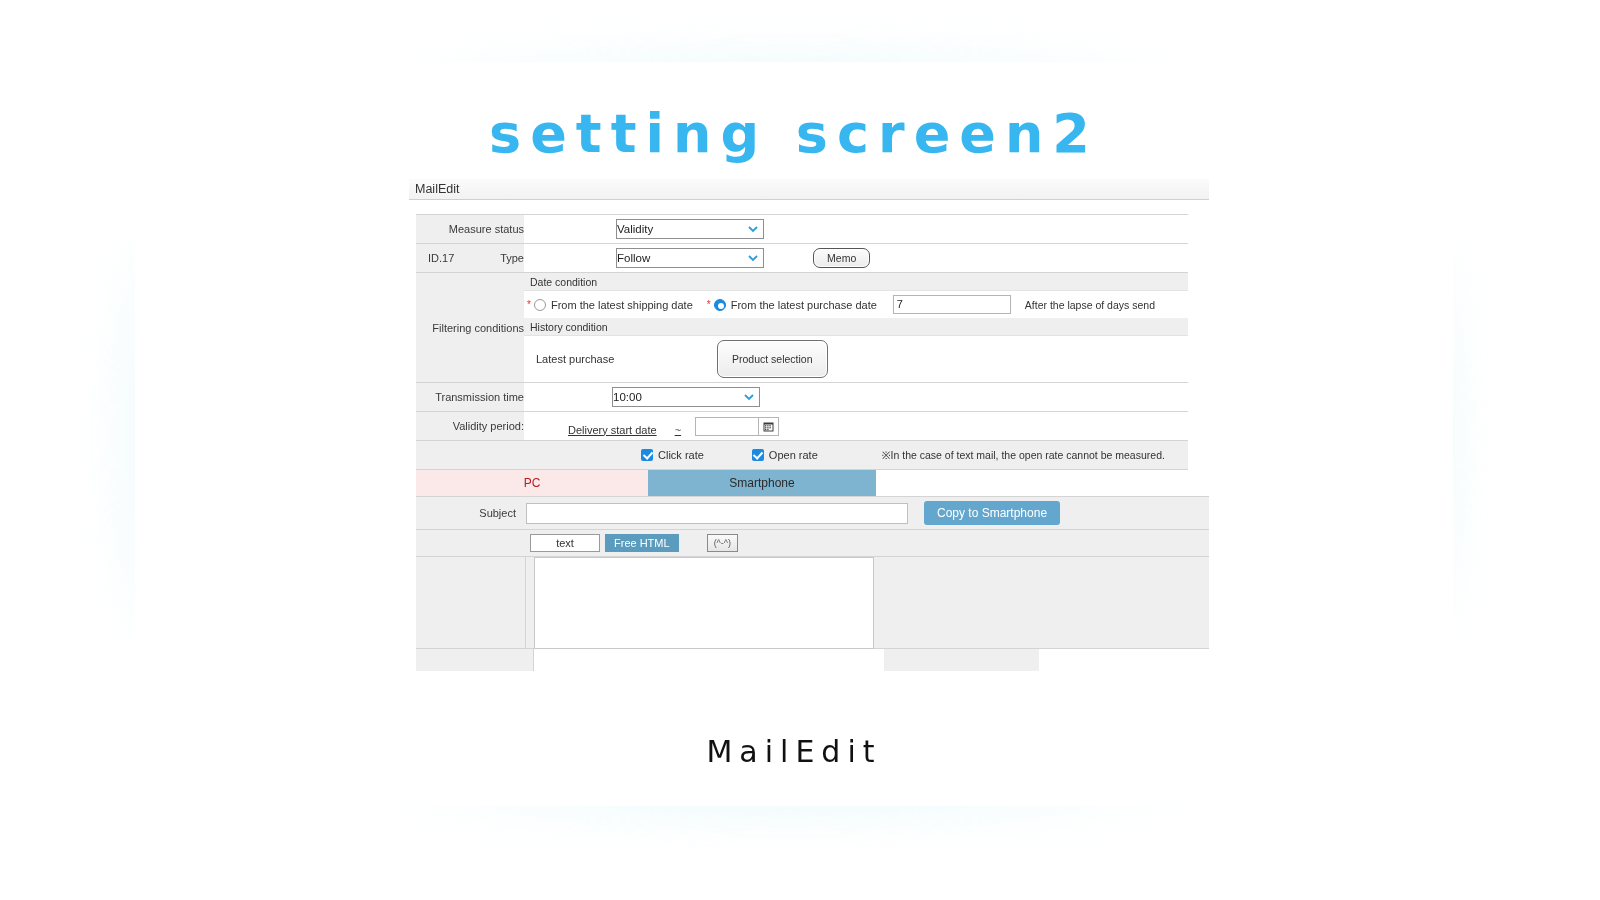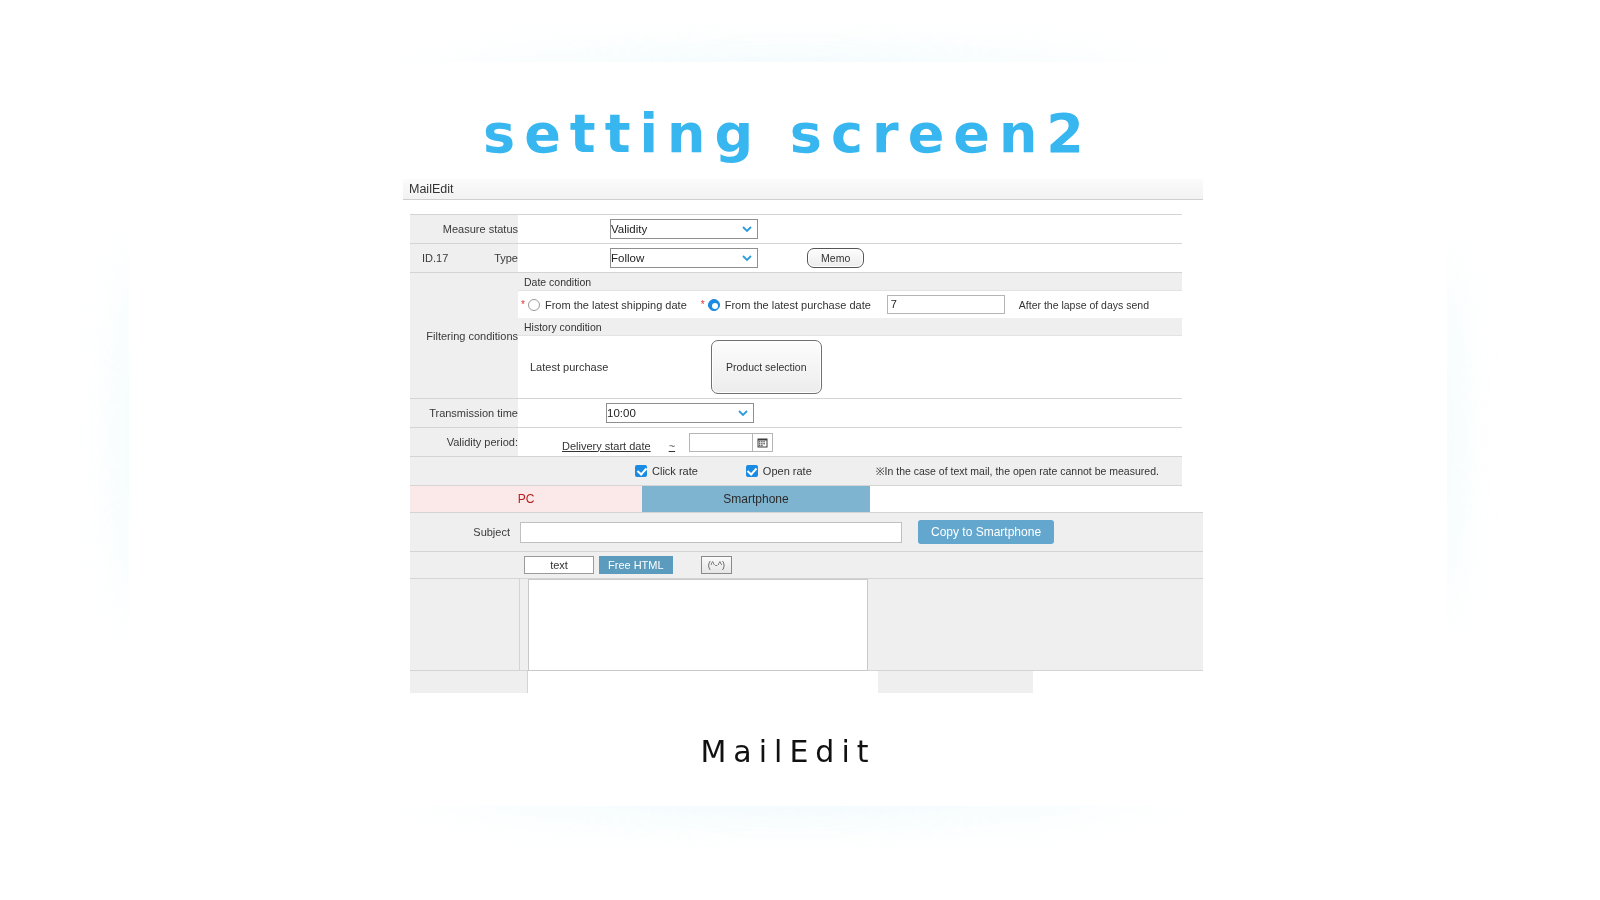--- a/index.html
+++ b/index.html
@@ -19,21 +19,21 @@
   }
   .glow {
     position: absolute;
     left: 108px; top: 42px;
     width: 1362px; height: 788px;
     background: radial-gradient(ellipse at center, rgba(180,232,243,0.55) 0%, rgba(200,238,247,0.38) 55%, rgba(255,255,255,0) 78%);
     filter: blur(14px);
   }
   .card {
     position: absolute;
-    left: 129px; top: 62px;
+    left: 135px; top: 62px;
     width: 1318px; height: 744px;
     background: #ffffff;
   }
 
   
   .headline {
     position: absolute;
     left: 0; top: 40px;
     width: 1318px;
     text-align: center;
@@ -133,21 +133,21 @@
     background: linear-gradient(to bottom, #fdfdfd 0%, #ececec 100%);
     font-size: 10.5px;
     color: #333;
     padding: 3px 10px;
     margin-left: 42px;
     vertical-align: middle;
     box-shadow: inset 0 0 0 1px #fff;
     border-radius: 7px;
   }
   .btn-memo { margin-left: 46px; padding: 3px 13px; border:1px solid #555; }
-  .btn-prod { margin-left: 0; padding: 20px 14px; }
+  .btn-prod { margin-left: 0; padding: 12px 14px; }
 
   
   .fc { display: block; }
   .fc-head {
     background: #efefef;
     padding: 3px 0 2px 6px;
     font-size: 10.5px;
     color: #333;
     border-bottom: 1px solid #e3e3e3;
   }
@@ -233,21 +233,21 @@
     font-size: 12px;
   }
   .tab.pc { width: 232px; background: #fbe9e9; color:#b91c1c; }
   .tab.sp { width: 228px; background: #7fb4d0; color:#2a2a2a; }
 
   .subject-row {
     display:flex; align-items:center;
     border-top: 1px solid #d4d4d4;
     border-bottom: 1px solid #d4d4d4;
     background: #efefef;
-    height: 40px;
+    height: 34px;
   }
   .subject-lbl { width: 110px; text-align:right; padding-right: 10px; font-size: 11px; color:#3a3a3a; }
   .subject-input {
     width: 382px; height: 21px;
     background:#fff; border: 1px solid #c0c0c0;
   }
   .copy-btn {
     margin-left: 16px;
     background: #63a7ce;
     color: #fff;

